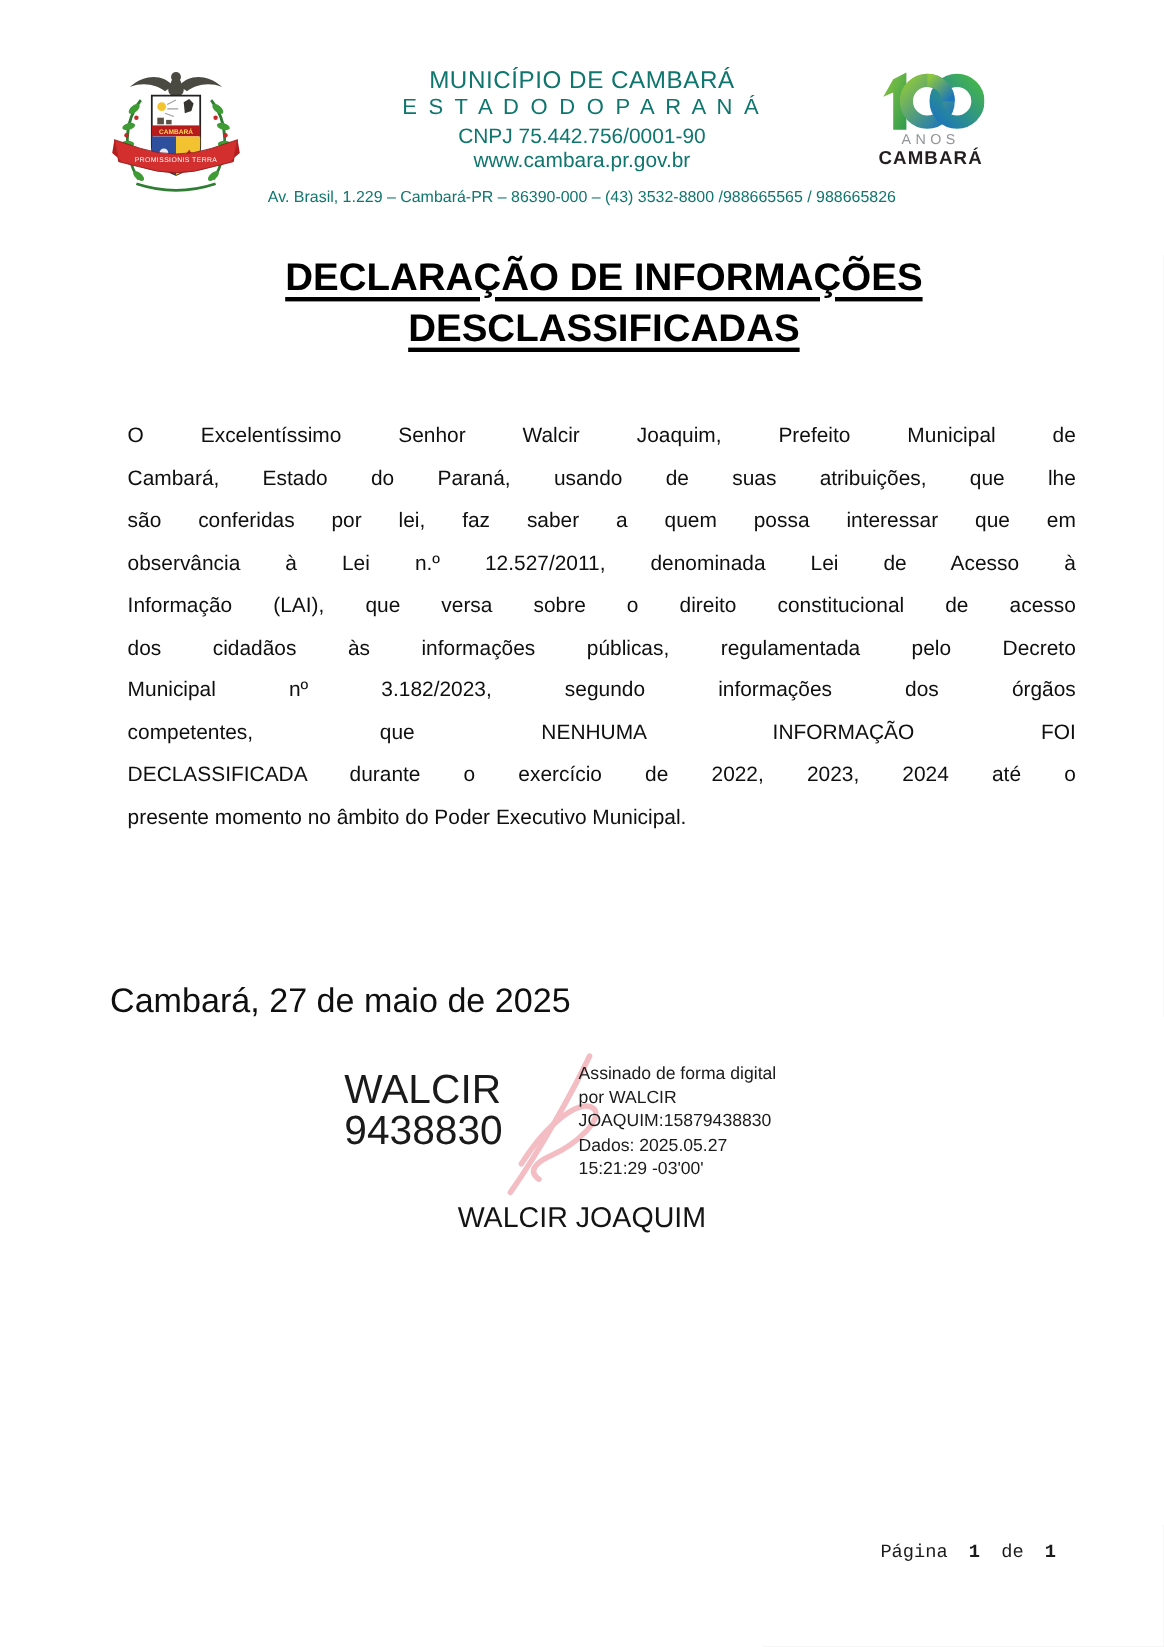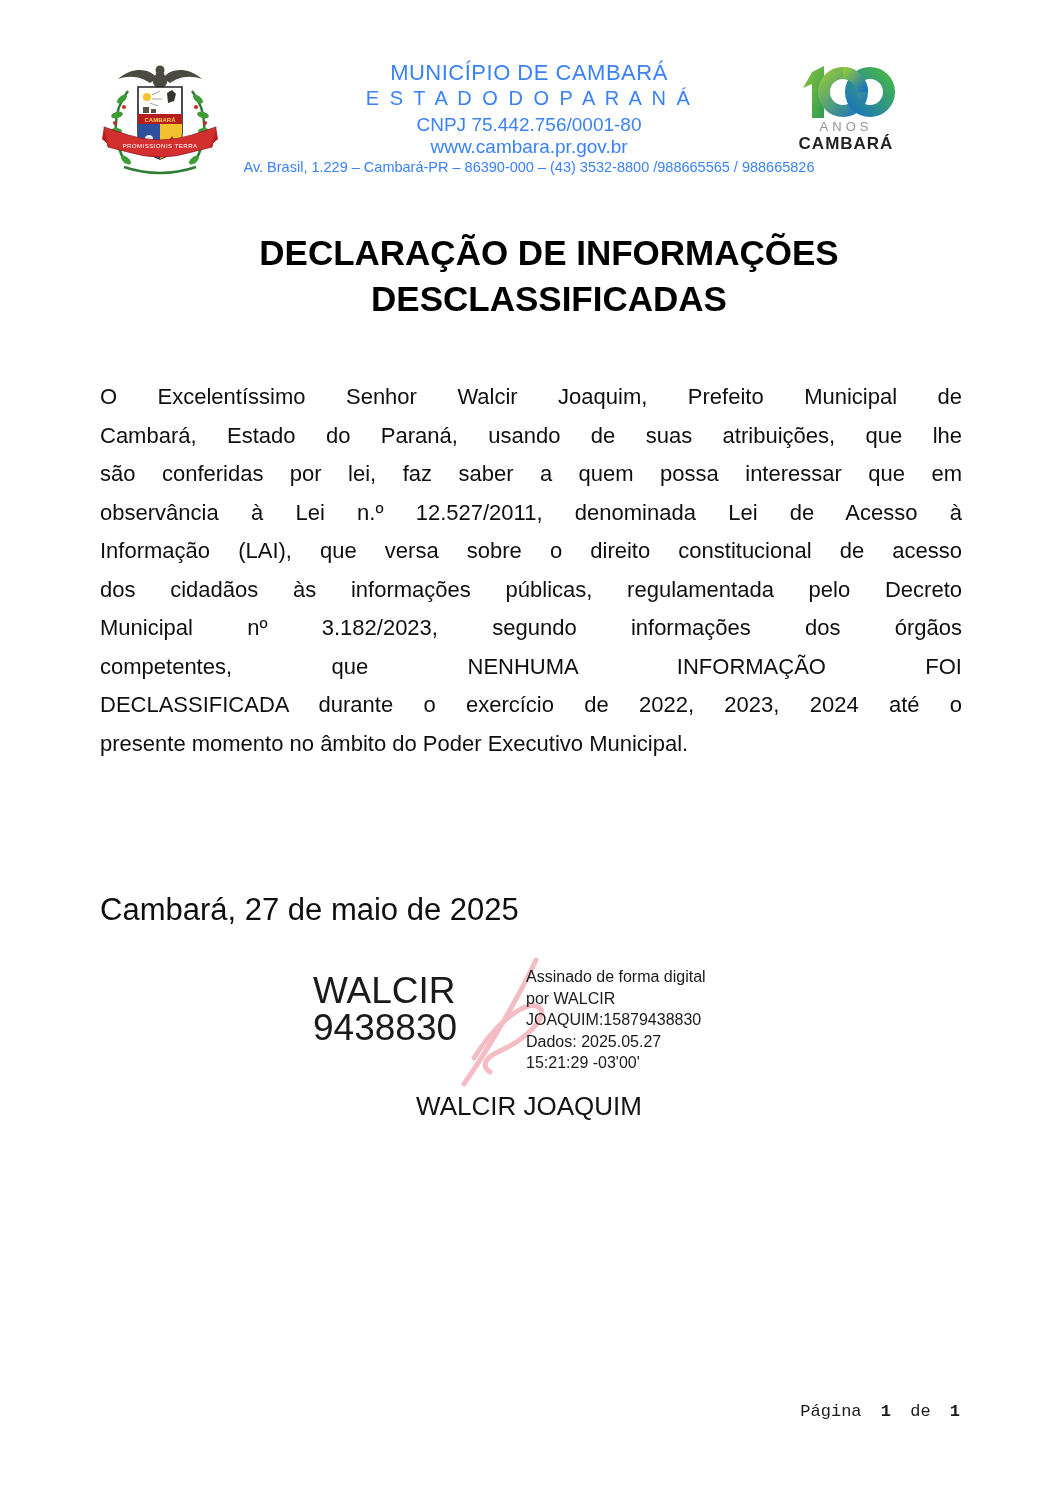--- a/index.html
+++ b/index.html
@@ -3,35 +3,35 @@
 <meta charset="utf-8">
 <style>
   html,body{margin:0;padding:0;background:#e8e8e8;}
   .page{
     position:relative;width:1058px;height:1497px;background:#ffffff;
     margin:0 auto;overflow:hidden;color:#111;
     font-family:"Liberation Sans","DejaVu Sans",sans-serif;
   }
   
   .crest{position:absolute;left:100px;top:57px;width:120px;height:122px;}
-  .header-center{position:absolute;left:120px;right:120px;top:60px;text-align:center;color:#3b82f6;}
+  .header-center{position:absolute;left:120px;right:120px;top:60px;text-align:center;color:#0f766e;}
   .h-municipality{font-size:22px;font-weight:500;letter-spacing:.5px;line-height:25px;}
   .h-state{font-size:20px;font-weight:500;letter-spacing:2.5px;line-height:25px;margin-top:1px;}
   .h-cnpj{font-size:19px;line-height:23px;margin-top:2px;}
   .h-site{font-size:19px;line-height:22px;}
-  .h-address{font-size:14.5px;line-height:18px;margin-top:0;}
+  .h-address{font-size:14.5px;line-height:18px;margin-top:13px;}
   .anniv{position:absolute;left:794px;top:62px;width:104px;text-align:center;}
   .anniv svg{display:block;margin:0 auto;}
   .anniv-anos{font-size:13px;letter-spacing:4px;color:#939598;line-height:14px;margin-top:-2px;}
   .anniv-cambara{font-size:17px;font-weight:bold;color:#231f20;letter-spacing:1px;line-height:19px;}
   
   .doc-title{position:absolute;left:0;right:0;top:230px;text-align:center;font-weight:bold;font-size:35px;line-height:46px;color:#000;}
-  .doc-title .t-line{text-decoration-thickness:4px;text-underline-offset:6px;padding-left:40px;}
+  .doc-title .t-line{text-decoration:underline;text-decoration-thickness:4px;text-underline-offset:6px;padding-left:40px;}
   
-  .doc-body{position:absolute;left:100px;top:378px;width:862px;font-size:22px;line-height:38.5px;color:#0f0f0f;}
+  .doc-body{position:absolute;left:116px;top:378px;width:862px;font-size:19px;line-height:38.5px;color:#0f0f0f;}
   .doc-body .line{text-align:justify;text-align-last:justify;white-space:normal;}
   .doc-body .line.last{text-align-last:left;}
   .date-line{position:absolute;left:100px;top:892px;font-size:31px;color:#0f0f0f;}
   
   .sig-flourish{position:absolute;left:452px;top:956px;width:106px;height:132px;z-index:0;}
   .sig-cert{position:absolute;left:313px;top:972px;font-size:37px;line-height:37px;color:#1a1a1a;z-index:1;}
   .sig-details{position:absolute;left:526px;top:966px;width:230px;font-size:16px;line-height:21.5px;color:#1a1a1a;z-index:1;}
   .sig-name{position:absolute;left:0;right:0;top:1091px;text-align:center;font-size:26px;color:#141414;}
   .sig-role{position:absolute;left:0;right:0;top:1143px;text-align:center;font-size:25px;color:#141414;}
   
@@ -94,21 +94,21 @@
 
     <path d="M4,70 L28,78 Q60,88 92,78 L116,70 L112,90 L92,95 Q60,105 28,95 L8,90 Z" fill="#d32f2f" stroke="#8e1b1b" stroke-width="0.8"></path>
     <path d="M4,70 L2,82 10,89 8,90 Z" fill="#b71c1c"></path>
     <path d="M116,70 L118,82 110,89 112,90 Z" fill="#b71c1c"></path>
     <text x="60" y="90.5" text-anchor="middle" font-size="6.2" fill="#ffffff" letter-spacing="0.4">PROMISSIONIS TERRA</text>
   </svg>
 
   <div class="header-center">
     <div class="h-municipality">MUNICÍPIO DE CAMBARÁ</div>
     <div class="h-state">E S T A D O   D O   P A R A N Á</div>
-    <div class="h-cnpj">CNPJ 75.442.756/0001-80</div>
+    <div class="h-cnpj">CNPJ 75.442.756/0001-90</div>
     <div class="h-site">www.cambara.pr.gov.br</div>
     <div class="h-address">Av. Brasil, 1.229 – Cambará-PR – 86390-000 – (43) 3532-8800 /988665565 / 988665826</div>
   </div>
 
   <div class="anniv">
     <svg width="98" height="60" viewBox="0 0 96 60">
       <defs>
         <linearGradient id="g1" x1="0" y1="0" x2="1" y2="1">
           <stop offset="0" stop-color="#8dc63f"></stop>
             <stop offset="1" stop-color="#2e9b4f"></stop>

